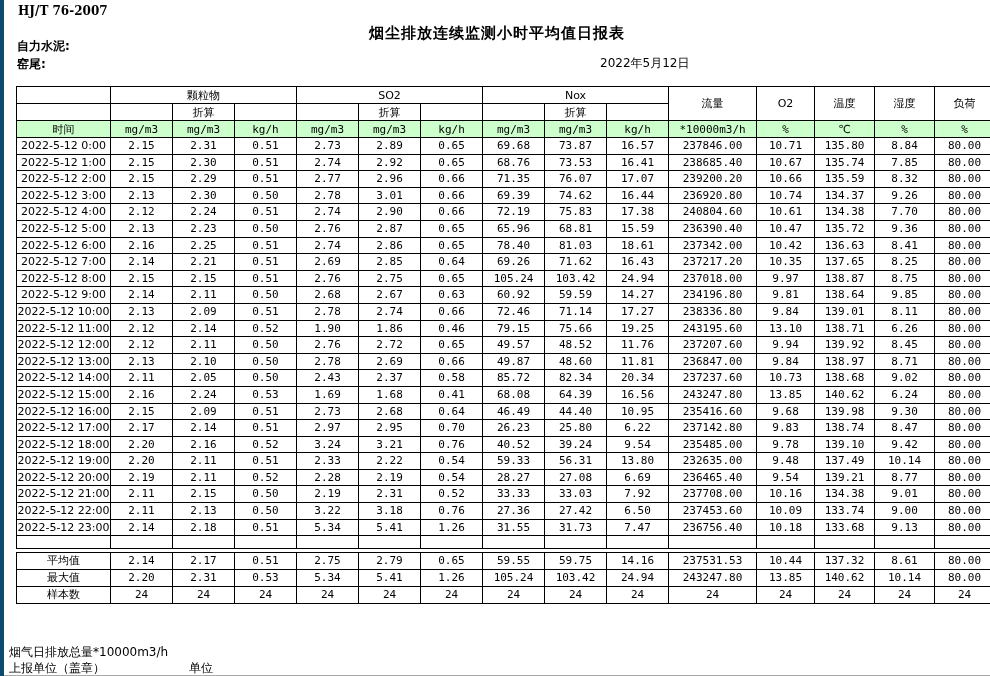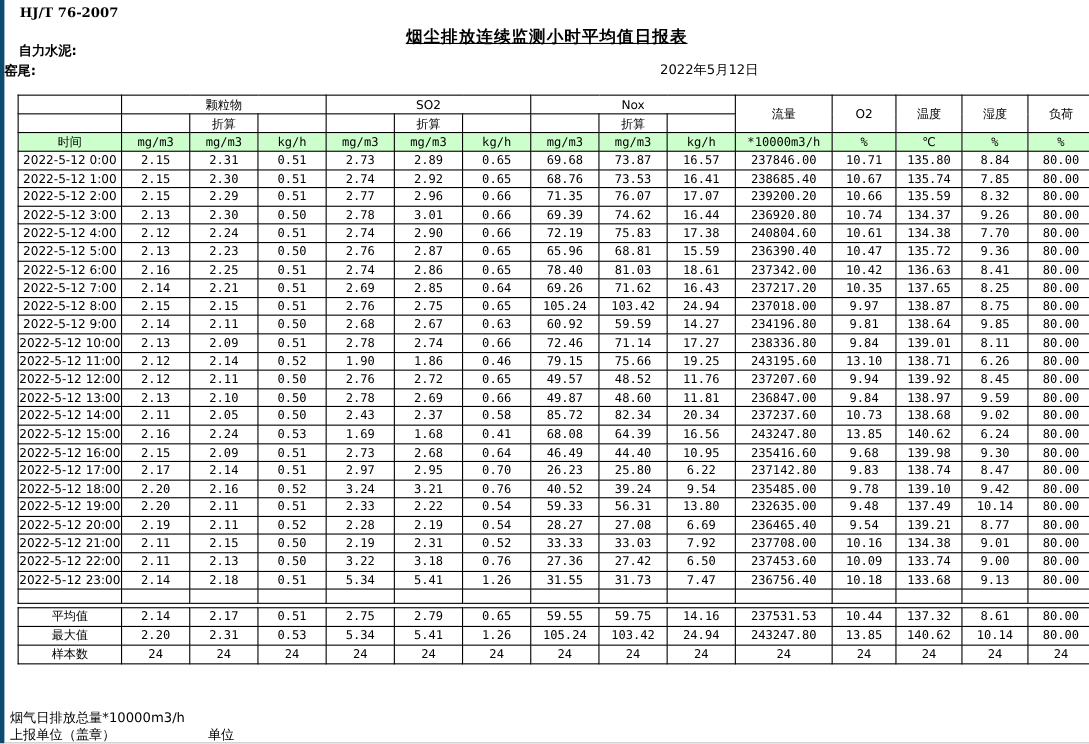--- a/index.html
+++ b/index.html
@@ -1,21 +1,21 @@
 <!DOCTYPE html>
 <html style="--green: #ccffcc;"><head>
 <meta charset="utf-8">
 <style>
   html,body{margin:0;padding:0;width:990px;height:676px;background:#fff;overflow:hidden;}
   body{font-family:"DejaVu Sans",sans-serif;color:#000;position:relative;}
   .page{position:absolute;inset:0;border-left:4px solid #0c4a6e;}
   .std{position:absolute;top:4px;left:14px;font-size:12px;font-weight:bold;font-family:"DejaVu Serif",serif;}
-  .title{position:absolute;top:24px;left:0;right:0;text-align:center;font-size:15px;font-weight:bold;letter-spacing:1px;text-decoration:underline;}
+  .title{position:absolute;top:24px;left:0;right:0;text-align:center;font-size:15px;font-weight:bold;letter-spacing:1px;}
   .company{position:absolute;top:38px;left:13px;font-size:12px;font-weight:bold;}
-  .site{position:absolute;top:56px;left:0;font-size:12px;font-weight:bold;}
+  .site{position:absolute;top:56px;left:13px;font-size:12px;font-weight:bold;}
   .date{position:absolute;top:55px;left:596px;font-size:12px;}
   .tables{position:absolute;top:86px;left:12px;width:888px;}
   table{border-collapse:collapse;table-layout:fixed;width:978px;}
   th,td{border:1px solid #000;padding:0;margin:0;font-size:11px;text-align:center;
         white-space:nowrap;overflow:hidden;}
   thead th{height:16px;font-weight:normal;font-size:11px;}
   td{height:15.6px;line-height:15.6px;font-family:"DejaVu Sans Mono","DejaVu Sans",monospace;}
   tr.units th{background:var(--green,#ccffcc);height:16px;font-family:"DejaVu Sans Mono","DejaVu Sans",monospace;}
   tr.spacer td{height:12px;}
   .summary td{height:16px;line-height:16px;}
@@ -329,21 +329,21 @@
             <td>0.50</td>
             <td>2.78</td>
             <td>2.69</td>
             <td>0.66</td>
             <td>49.87</td>
             <td>48.60</td>
             <td>11.81</td>
             <td>236847.00</td>
             <td>9.84</td>
             <td>138.97</td>
-            <td>9.59</td>
+            <td>8.71</td>
             <td>80.00</td>
           </tr>
           <tr>
             <td class="label">2022-5-12 14:00</td>
             <td>2.11</td>
             <td>2.05</td>
             <td>0.50</td>
             <td>2.43</td>
             <td>2.37</td>
             <td>0.58</td>

